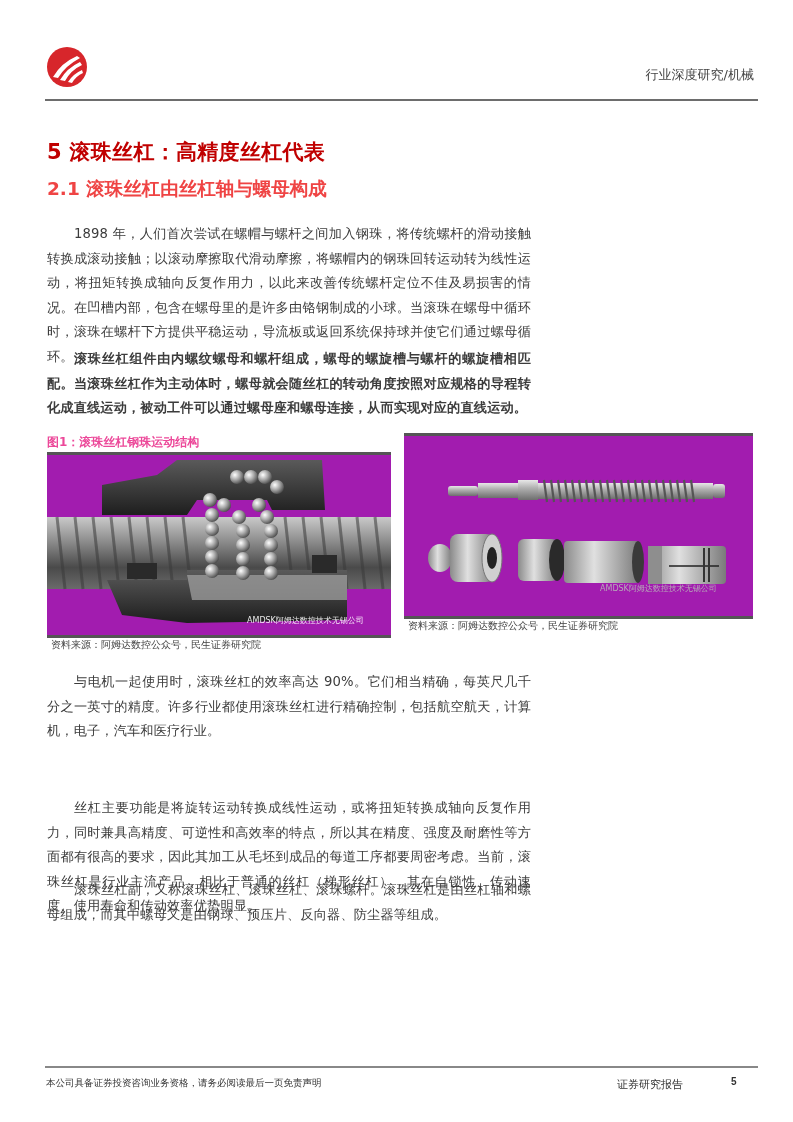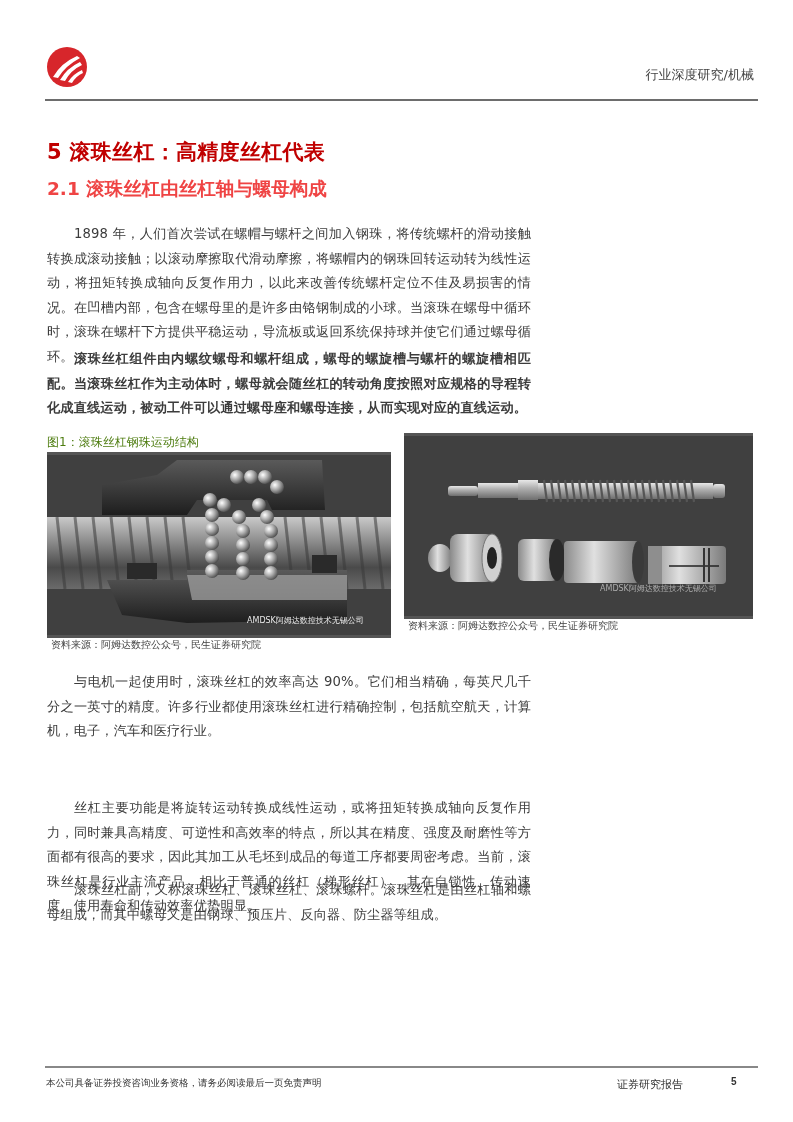--- a/index.html
+++ b/index.html
@@ -22,23 +22,23 @@
     .para { position: absolute; left: 47px; width: 484px; font-size: 13.2px; line-height: 24.5px; color: #3c3c3c; text-indent: 27px; font-family: "DejaVu Sans", sans-serif; text-align: justify; letter-spacing: 0.15px; }
     .p1 { top: 222px; }
     .p2 { top: 347px; font-weight: bold; }
     .p3 { top: 670px; }
     .p4 { top: 796px; }
     .p5 { top: 878px; }
 
     .fig { position: absolute; top: 433px; width: 344px; }
     .fig1 { left: 47px; }
     .fig2 { left: 404px; width: 349px; }
-    .fig-title { font-size: 12px; font-weight: normal; color: #4d7c0f; font-family: "DejaVu Sans", sans-serif; height: 19px; line-height: 19px; }
+    .fig-title { font-size: 12px; font-weight: bold; color: #ec4899; font-family: "DejaVu Sans", sans-serif; height: 19px; line-height: 19px; }
     .fig-rule-top { height: 3px; background: #555; }
-    .fig-img { height: 180px; position: relative; overflow: hidden; background: #404040; }
+    .fig-img { height: 180px; position: relative; overflow: hidden; background: #a21caf; }
     .fig-rule-bot { height: 3px; background: #555; }
     .fig-source { font-size: 10px; color: #444; font-family: "DejaVu Sans", sans-serif; padding-left: 4px; }
     .watermark { position: absolute; font-size: 8px; color: #ffffff; font-family: "DejaVu Sans", sans-serif; opacity: 0.9; }
     .watermark2 { color: #b8b8b8; }
 
     .footer-rule { position: absolute; left: 45px; top: 1066px; width: 713px; height: 1.5px; background: #888; }
     .footer-left { position: absolute; left: 46px; top: 1077px; font-size: 9.5px; color: #333; font-family: "DejaVu Sans", sans-serif; }
     .footer-mid { position: absolute; left: 617px; top: 1077px; font-size: 11px; color: #333; font-family: "DejaVu Sans", sans-serif; }
     .footer-page { position: absolute; left: 731px; top: 1076px; font-size: 10px; font-weight: bold; color: #333; }
   </style>

